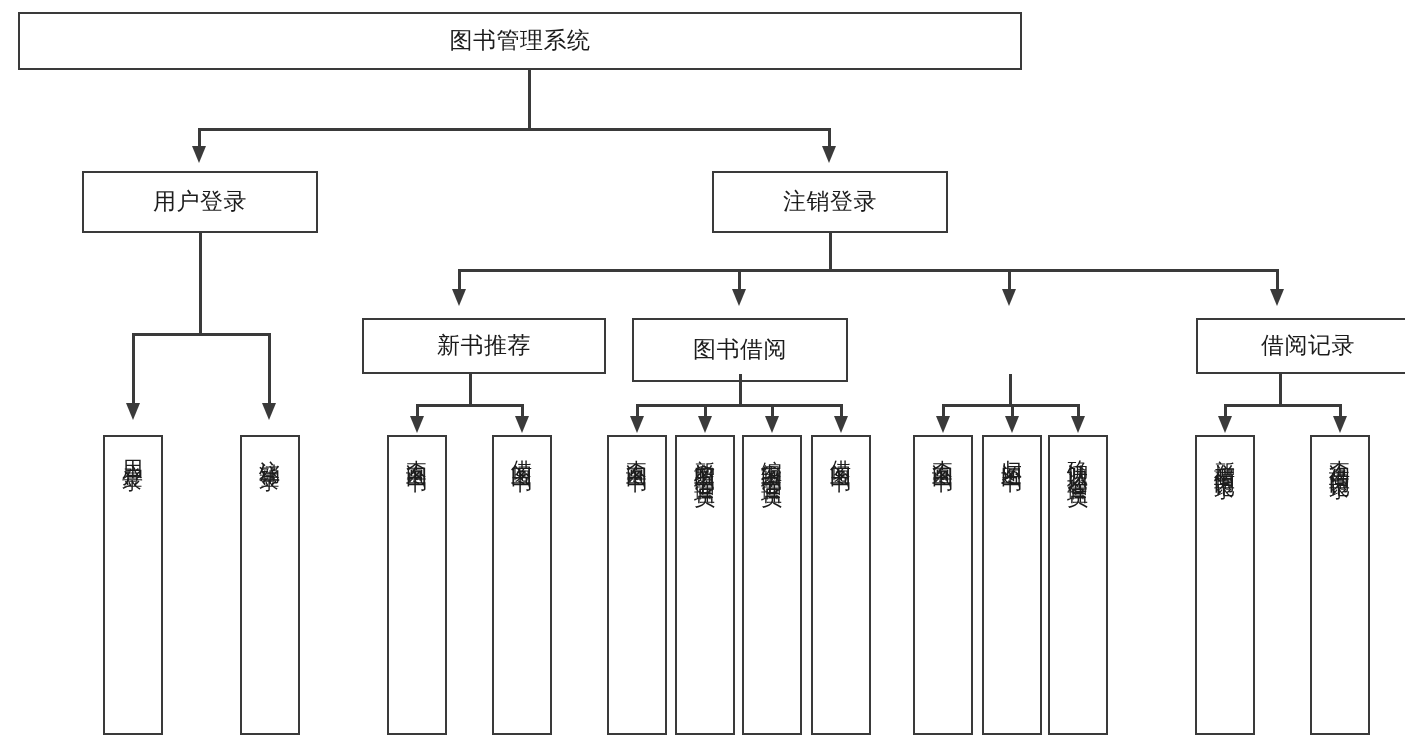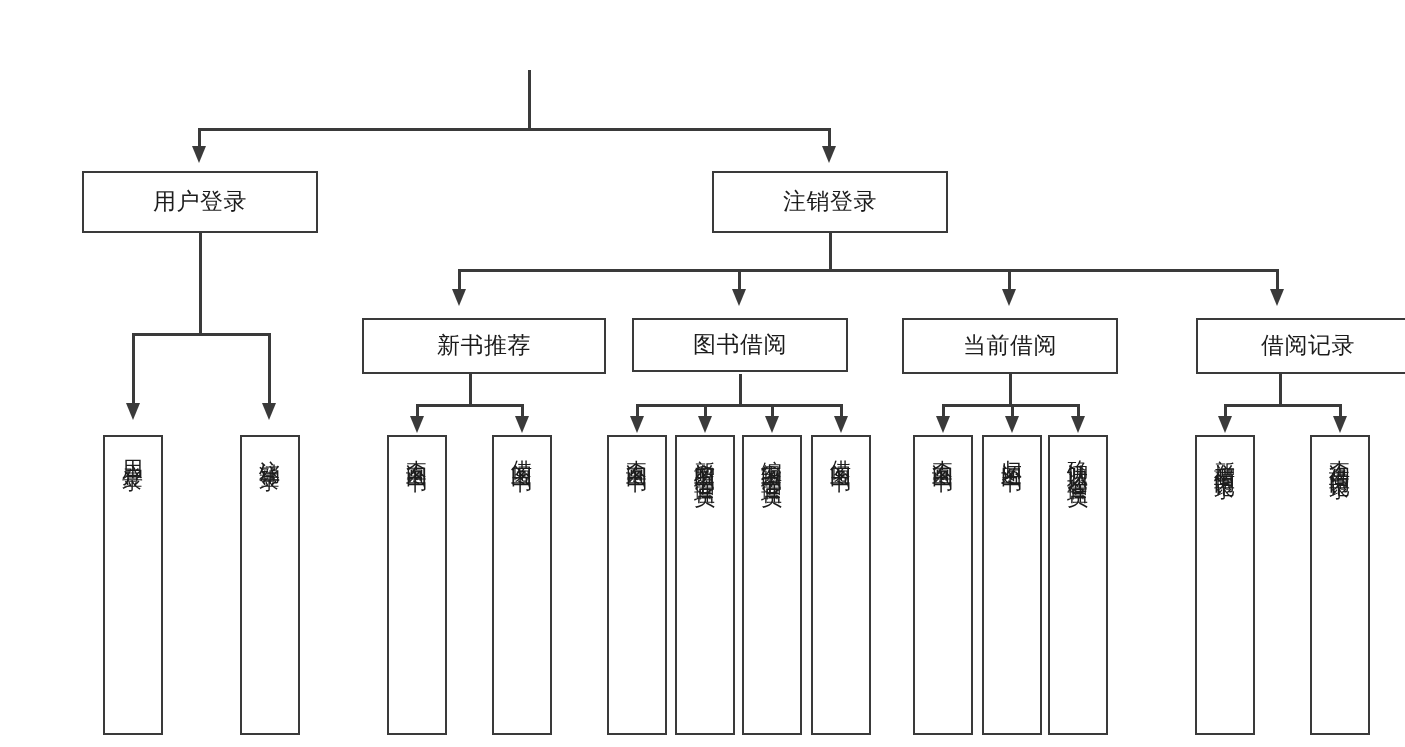--- a/index.html
+++ b/index.html
@@ -82,20 +82,23 @@
     white-space: nowrap;
     letter-spacing: 0.5px;
     pointer-events: none;
   }
 </style>
 </head>
 <body>
 
 <div id="diagram-root">
 
+  <div class="node root horiz" style="left:18px; top:12px; width:1004px; height:58px;">
+    <span>图书管理系统</span>
+  </div>
 
   <div class="conn v" style="left:528px; top:70px; width:2.5px; height:60px;"></div>
 
   <div class="conn h" style="left:198px; top:128px; width:633px; height:2.5px;"></div>
 
   <div class="conn v" style="left:198px; top:128px; width:2.5px; height:20px;"></div>
   <div class="arrow" style="left:192px; top:146px;"></div>
 
   <div class="conn v" style="left:828px; top:128px; width:2.5px; height:20px;"></div>
   <div class="arrow" style="left:822px; top:146px;"></div>
@@ -126,25 +129,22 @@
 
   <div class="conn v" style="left:1008px; top:269px; width:2.5px; height:22px;"></div>
   <div class="arrow" style="left:1002px; top:289px;"></div>
 
   <div class="conn v" style="left:1276px; top:269px; width:2.5px; height:22px;"></div>
   <div class="arrow" style="left:1270px; top:289px;"></div>
 
   <div class="node horiz" style="left:362px; top:318px; width:244px; height:56px;">
     <span>新书推荐</span>
   </div>
-  <div class="node horiz" style="left:632px; top:318px; width:216px; height:54px;">
+  <div class="node horiz" style="left:632px; top:318px; width:216px; height:64px;">
     <span>图书借阅</span>
-  </div>
-  <div class="node horiz" style="left:902px; top:318px; width:216px; height:56px;">
-    <span>当前借阅</span>
   </div>
   <div class="node horiz" style="left:1172px; top:318px; width:224px; height:56px;margin-left:24px;">
     <span>借阅记录</span>
   </div>
 
   <div class="conn v" style="left:469px; top:374px; width:2.5px; height:32px;"></div>
   <div class="conn h" style="left:416px; top:404px; width:107px; height:2.5px;"></div>
   <div class="conn v" style="left:416px; top:404px; width:2.5px; height:14px;"></div>
   <div class="arrow" style="left:410px; top:416px;"></div>
   <div class="conn v" style="left:521px; top:404px; width:2.5px; height:14px;"></div>

